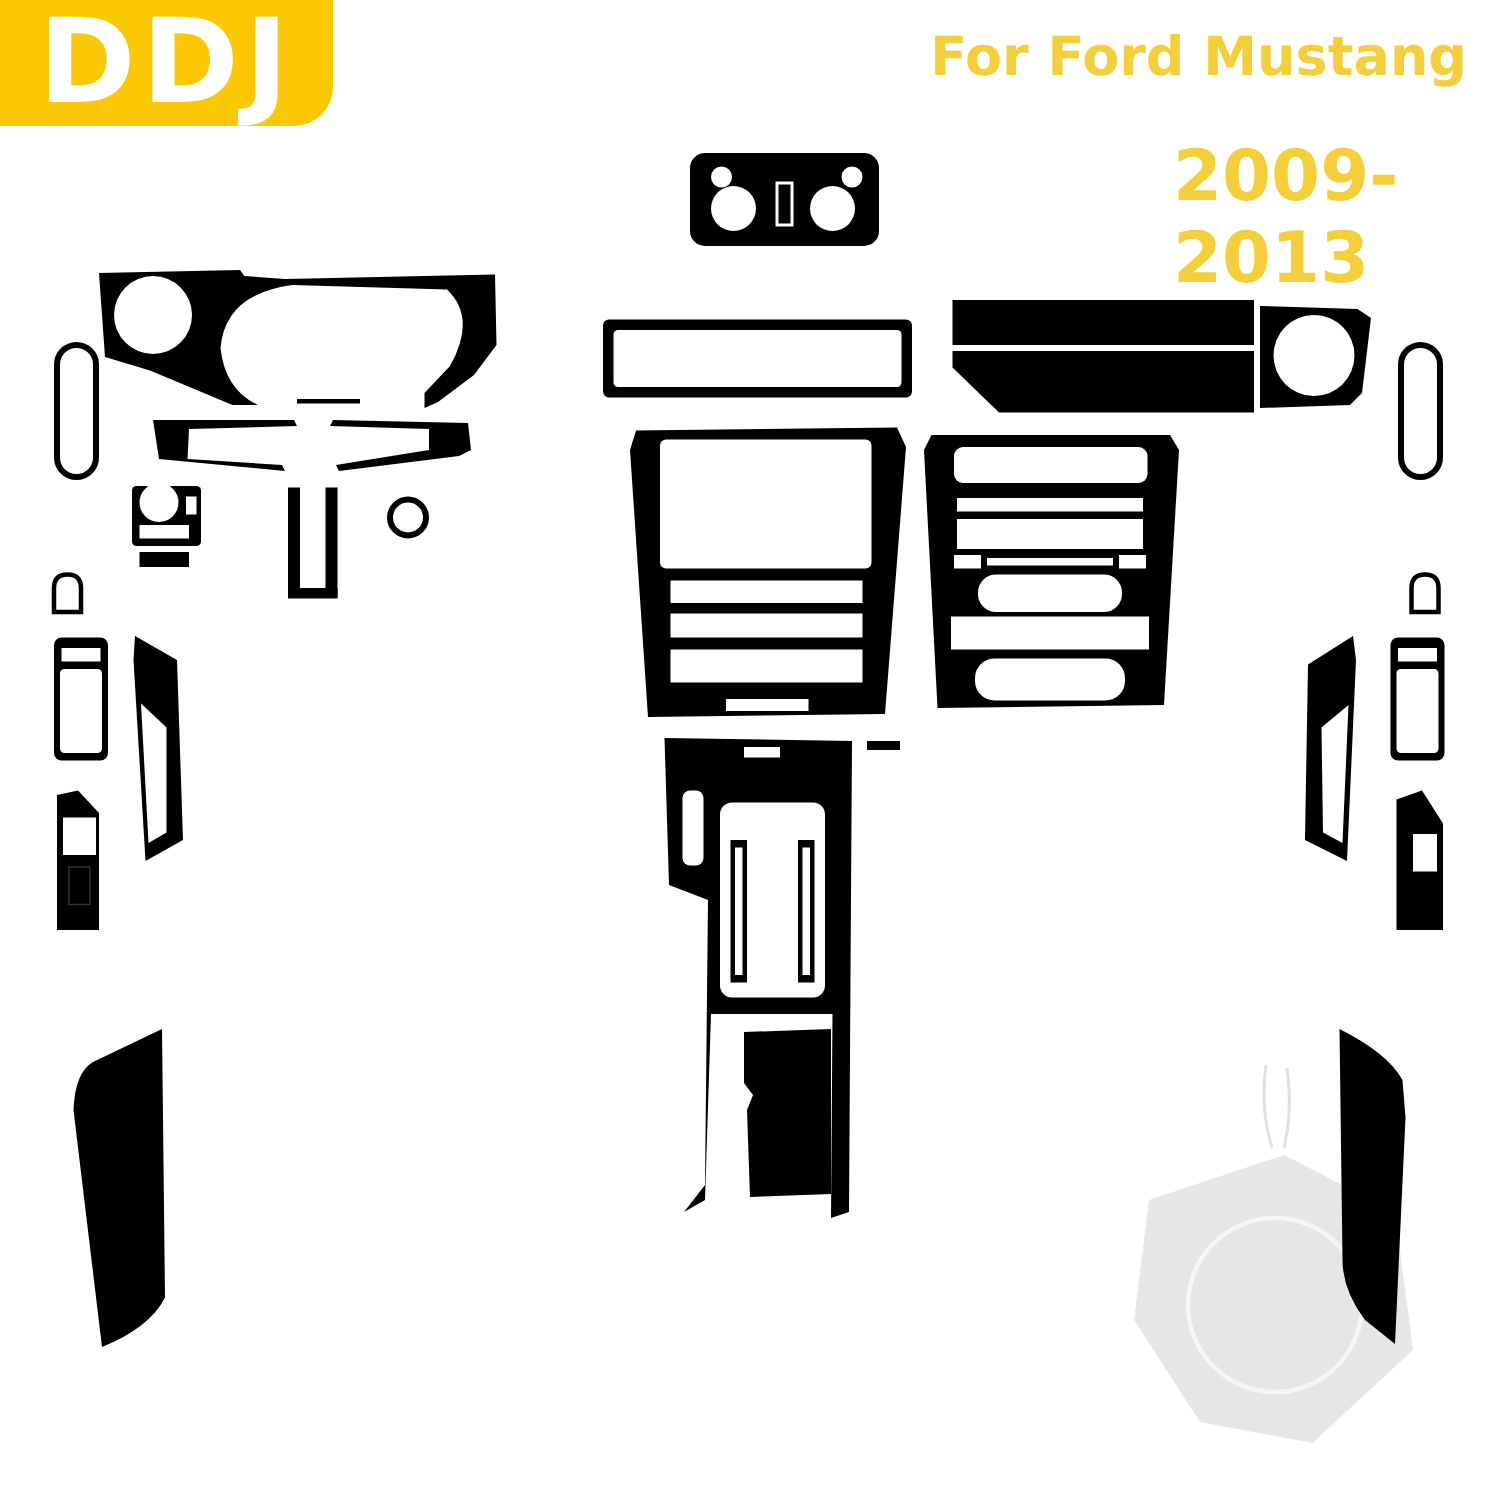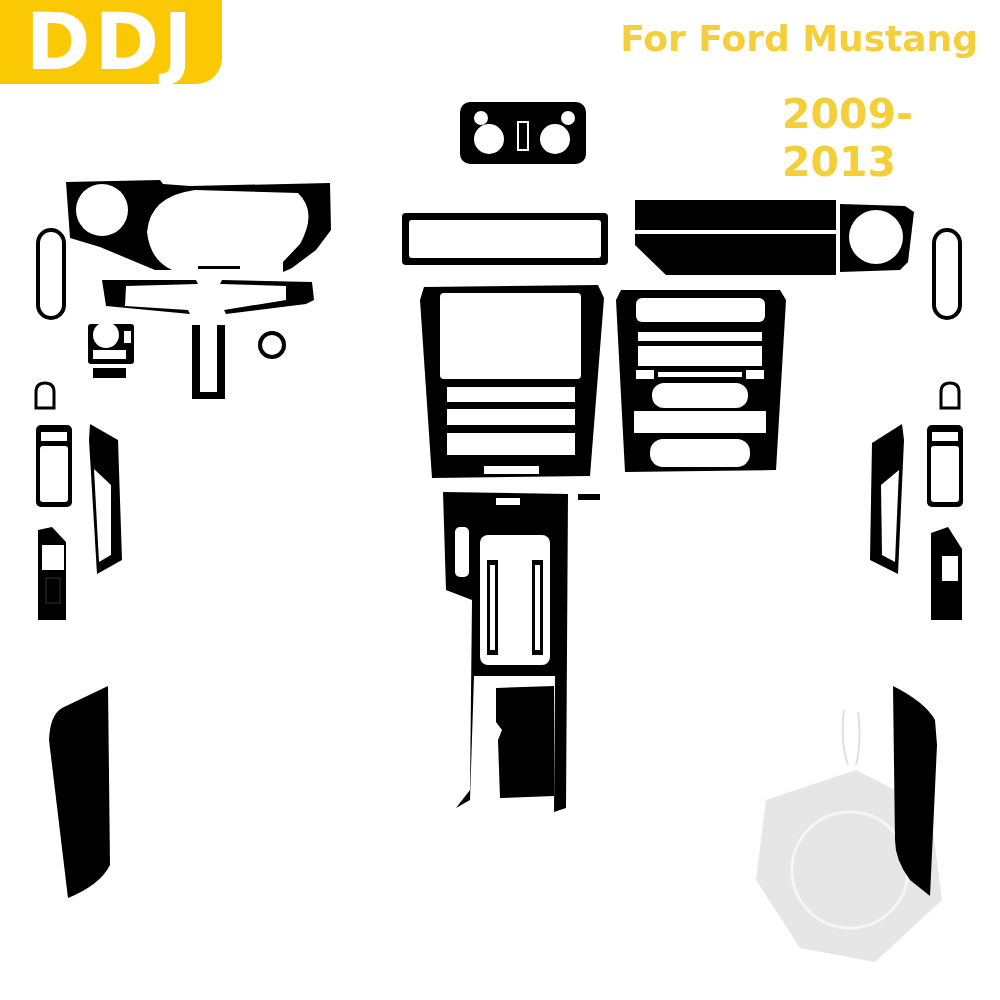--- a/index.html
+++ b/index.html
@@ -1,20 +1,20 @@
 <!DOCTYPE html>
 <html><head>
 <meta charset="utf-8">
 <style>
   html,body{margin:0;padding:0;background:#ffffff;}
   body{width:1000px;height:1000px;position:relative;overflow:hidden;font-family:"DejaVu Sans","Liberation Sans",sans-serif;}
   .logo{position:absolute;left:0;top:0;width:222px;height:84px;background:#fbc804;border-radius:0 0 26px 0;display:flex;align-items:center;justify-content:center;}
   .logo span{color:#ffffff;font-weight:bold;font-size:78px;letter-spacing:4px;font-family:"DejaVu Sans",sans-serif;line-height:1;}
   .title{position:absolute;right:22px;top:18px;color:#f4cf3a;font-weight:bold;font-size:36px;font-family:"DejaVu Sans",sans-serif;white-space:nowrap;}
-  .years{position:absolute;left:782px;top:90px;color:#f4cf3a;font-weight:bold;font-size:41px;font-family:"DejaVu Sans",sans-serif;}
+  .years{position:absolute;left:782px;top:90px;color:#f4cf3a;font-weight:bold;font-size:47px;font-family:"DejaVu Sans",sans-serif;}
   svg.parts{position:absolute;left:0;top:0;}
 </style>
 </head>
 <body>
 
 <div class="logo">
   <span>DDJ</span>
 </div>
 <div class="title">For Ford Mustang</div>
 <div class="years">2009-2013</div>

